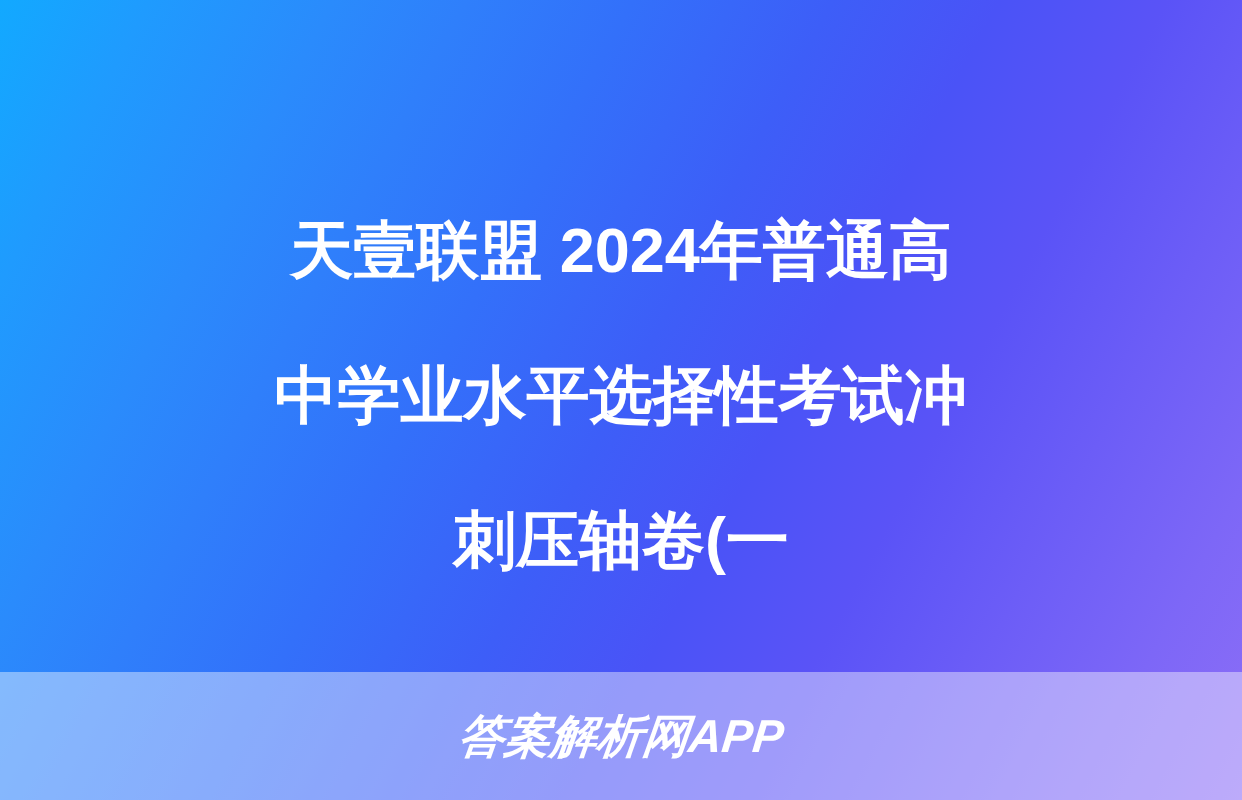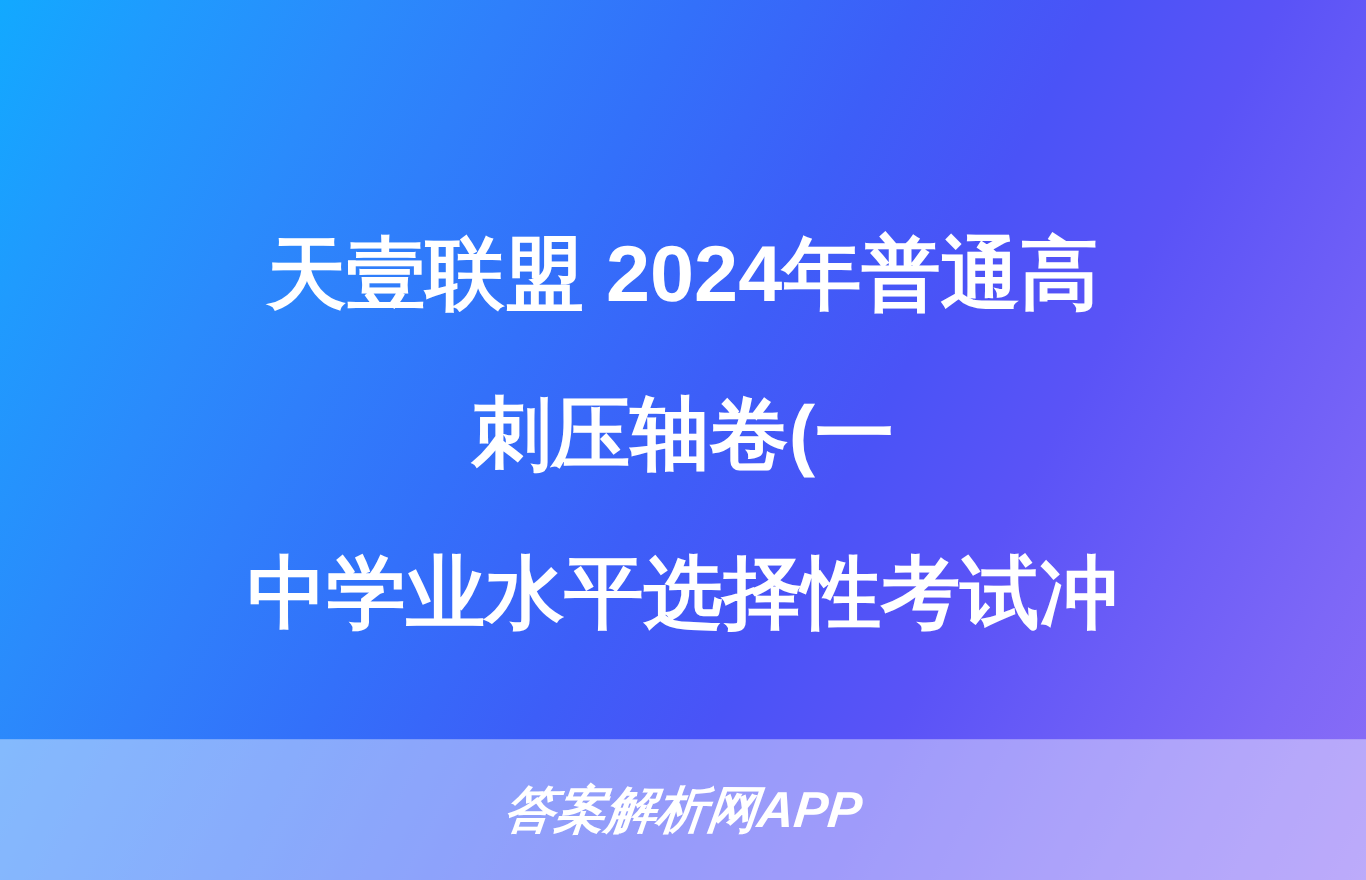--- a/index.html
+++ b/index.html
@@ -38,21 +38,21 @@
     left: 0;
     right: 0;
     top: 178px;
     text-align: center;
     padding: 0 40px;
     box-sizing: border-box;
   }
   .title-line {
     display: block;
     color: #ffffff;
-    font-size: 72px;
+    font-size: 63px;
     line-height: 145px;
     font-weight: 700;
     letter-spacing: 0px;
     white-space: nowrap;
     font-family: "Liberation Sans", "DejaVu Sans", sans-serif;
   }
 
   
   #watermark-strip {
     position: absolute;
@@ -77,21 +77,21 @@
     font-family: "Liberation Sans", "DejaVu Sans", sans-serif;
   }
 </style>
 </head>
 <body>
 
 <div id="card">
 
   <div id="title-block">
     <span class="title-line">天壹联盟 2024年普通高</span>
+    <span class="title-line">中学业水平选择性考试冲</span>
     <span class="title-line">刺压轴卷(一</span>
-    <span class="title-line">中学业水平选择性考试冲</span>
   </div>
 
   <div id="watermark-strip">
     <span id="watermark-text">答案解析网APP</span>
   </div>
 
 </div>
 
 </body></html>

